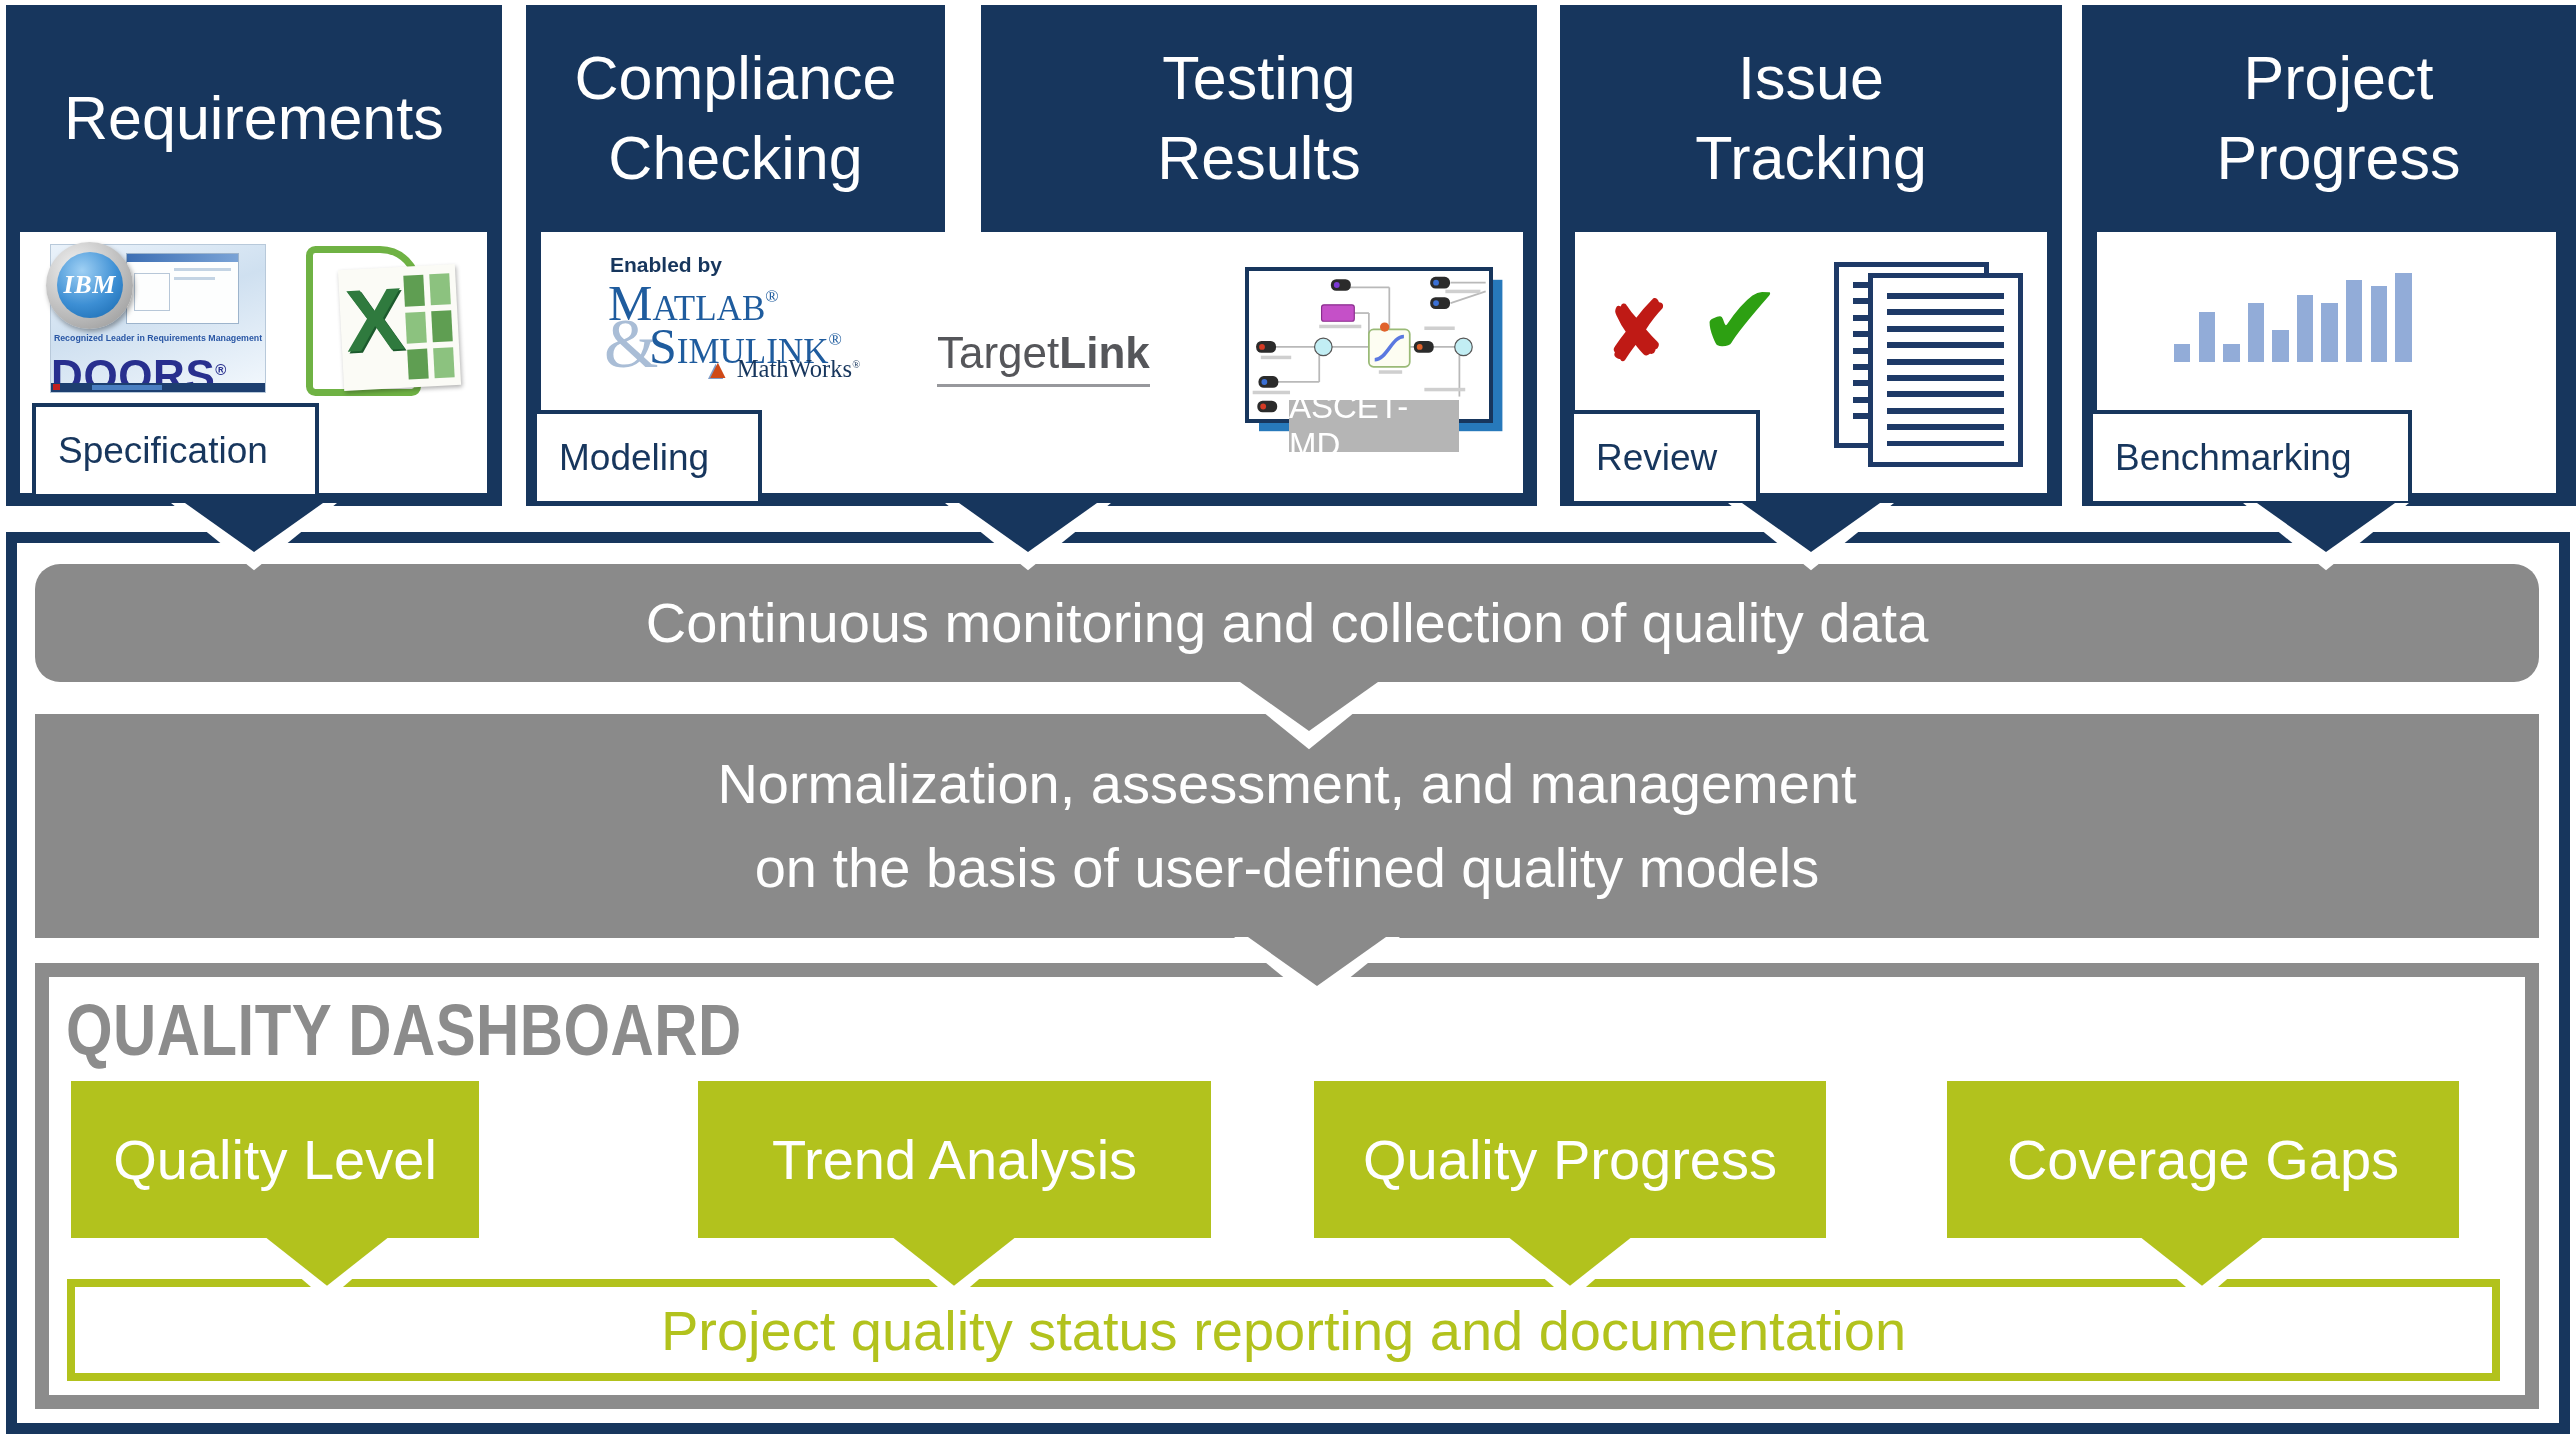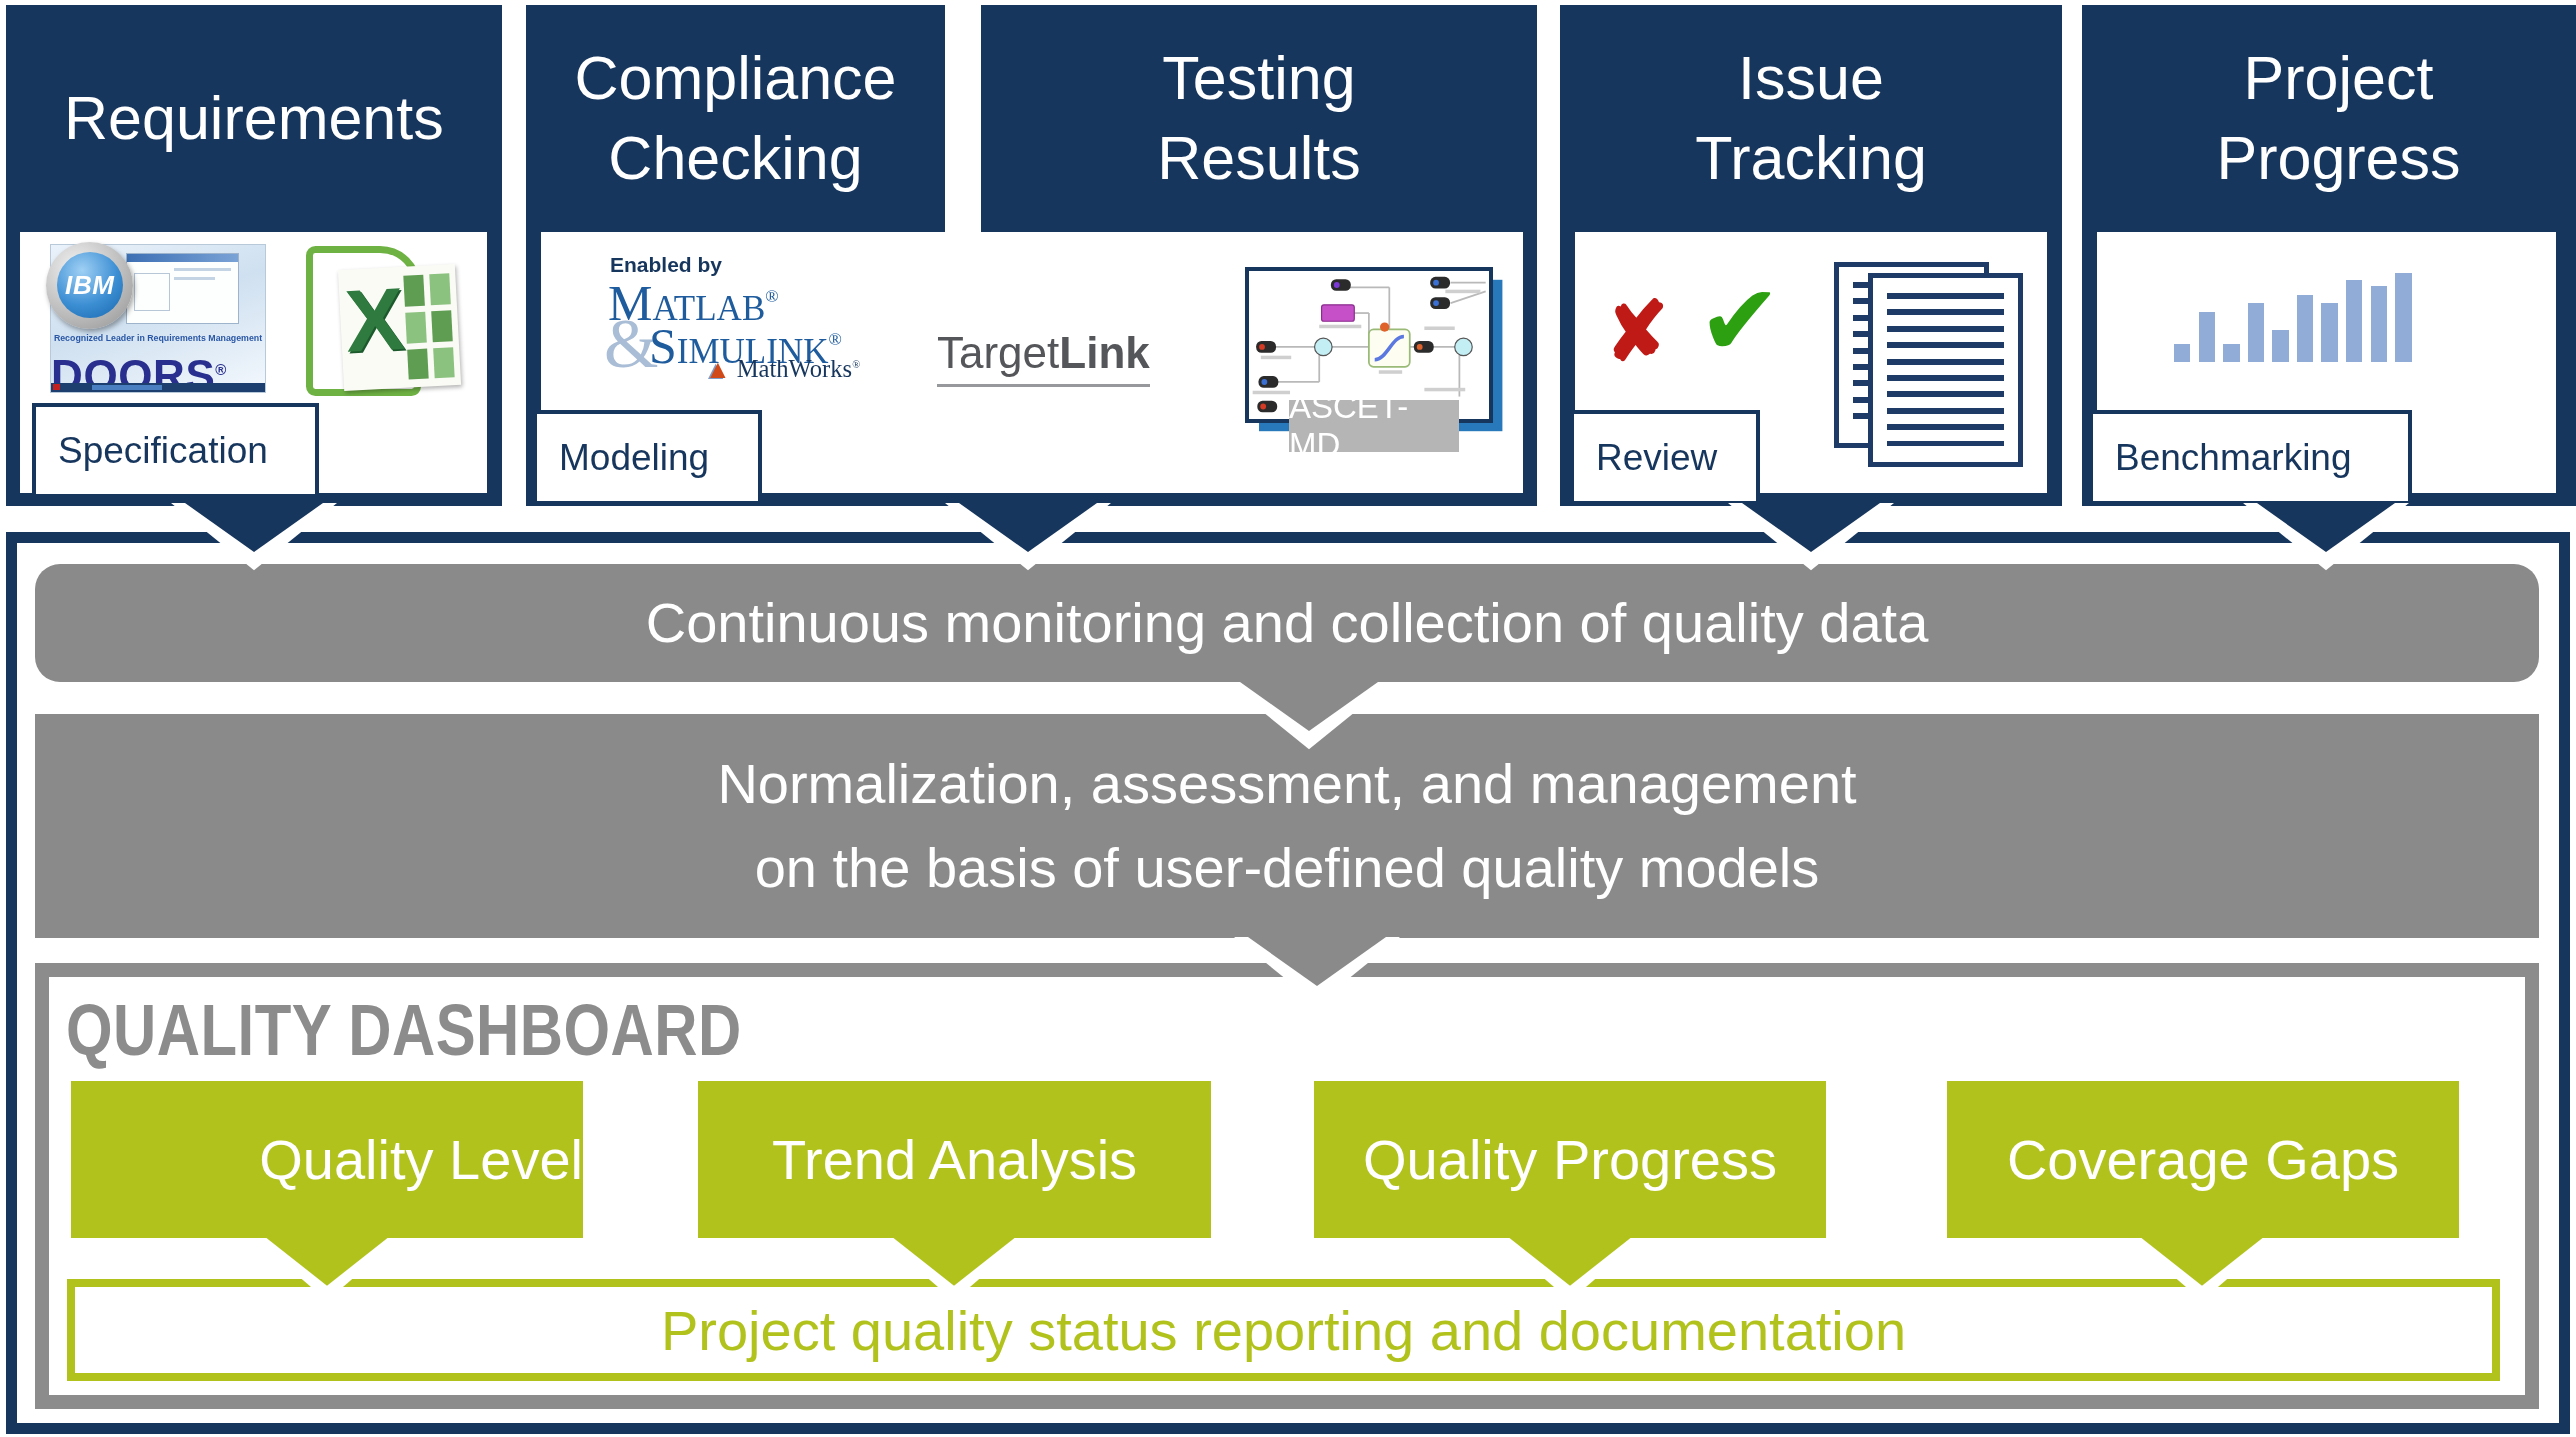--- a/index.html
+++ b/index.html
@@ -38,21 +38,21 @@
 
   
   .doors-card{position:absolute;left:50px;top:244px;width:214px;height:147px;
               background:linear-gradient(160deg,#eaf2fa 0%,#cfe0f0 45%,#f3f8fd 100%);
               border:0.6px solid #b8c9da;overflow:visible;z-index:3;}
   .doors-bottom{position:absolute;left:0;bottom:0;width:100%;height:9.4px;background:#1d3f70;}
   .doors-red{position:absolute;left:2.3px;bottom:1.8px;width:6.4px;height:6.4px;background:#c3201f;}
   .doors-scrub{position:absolute;left:41px;bottom:2.3px;width:70px;height:4.7px;background:#4a7fc1;}
   .ibm-badge{position:absolute;left:-4.7px;top:-3.5px;width:87px;height:87px;border-radius:50%;
              background:radial-gradient(circle at 35% 30%,#f2f2f2,#b9b9b9 60%,#8f8f8f);
-             display:flex;align-items:center;justify-content:center;box-shadow:1.8px 2.9px 5.3px rgba(0,0,0,.35);}
+             display:flex;align-items:center;justify-content:center;box-shadow:1.8px 2.9px 5.3px rgba(0,0,0,.35);font-family:Liberation Serif, serif;}
   .ibm-inner{width:66px;height:66px;border-radius:50%;
              background:radial-gradient(circle at 38% 28%,#9fd0f4,#3d8fd4 55%,#1565ab);
              display:flex;align-items:center;justify-content:center;color:#fff;font-weight:700;
              font-size:26px;letter-spacing:0.6px;font-style:italic;}
   .doors-win{position:absolute;left:75px;top:8.2px;width:111px;height:69px;background:#fdfefe;
              border:1.2px solid #9db4cc;}
   .doors-win .tbar{height:8.2px;background:linear-gradient(90deg,#3d6fb4,#7aa3d6);}
   .doors-win .ln{height:2.9px;background:#c4d4e4;margin:5.9px 7px 0 7px;}
   .doors-win .bx{position:absolute;left:7px;top:19px;width:34px;height:36px;border:1.2px solid #b7c7d8;}
   .doors-tag{position:absolute;left:0;top:88px;width:100%;text-align:center;color:#2a57a5;
@@ -321,21 +321,21 @@
 
   <div class="dash-box"></div>
 
   <svg class="chev" style="left:1229px;top:937px;" width="176" height="76" viewBox="0 0 300 130">
     <polygon points="8,0 292,0 150,115" fill="#ffffff"></polygon>
       <polygon points="32,0 268,0 150,84" fill="#8a8a8a"></polygon>
   </svg>
 
   <div class="dash-title">QUALITY DASHBOARD</div>
 
-  <div class="tile" style="left:71px;width:512px;justify-content:flex-end;">
+  <div class="tile" style="left:71px;width:408px;">
     <span>Quality Level</span>
   </div>
   <div class="tile" style="left:698px;width:513px;">
     <span>Trend Analysis</span>
   </div>
   <div class="tile" style="left:1314px;width:512px;">
     <span>Quality Progress</span>
   </div>
   <div class="tile" style="left:1947px;width:512px;">
     <span>Coverage Gaps</span>

